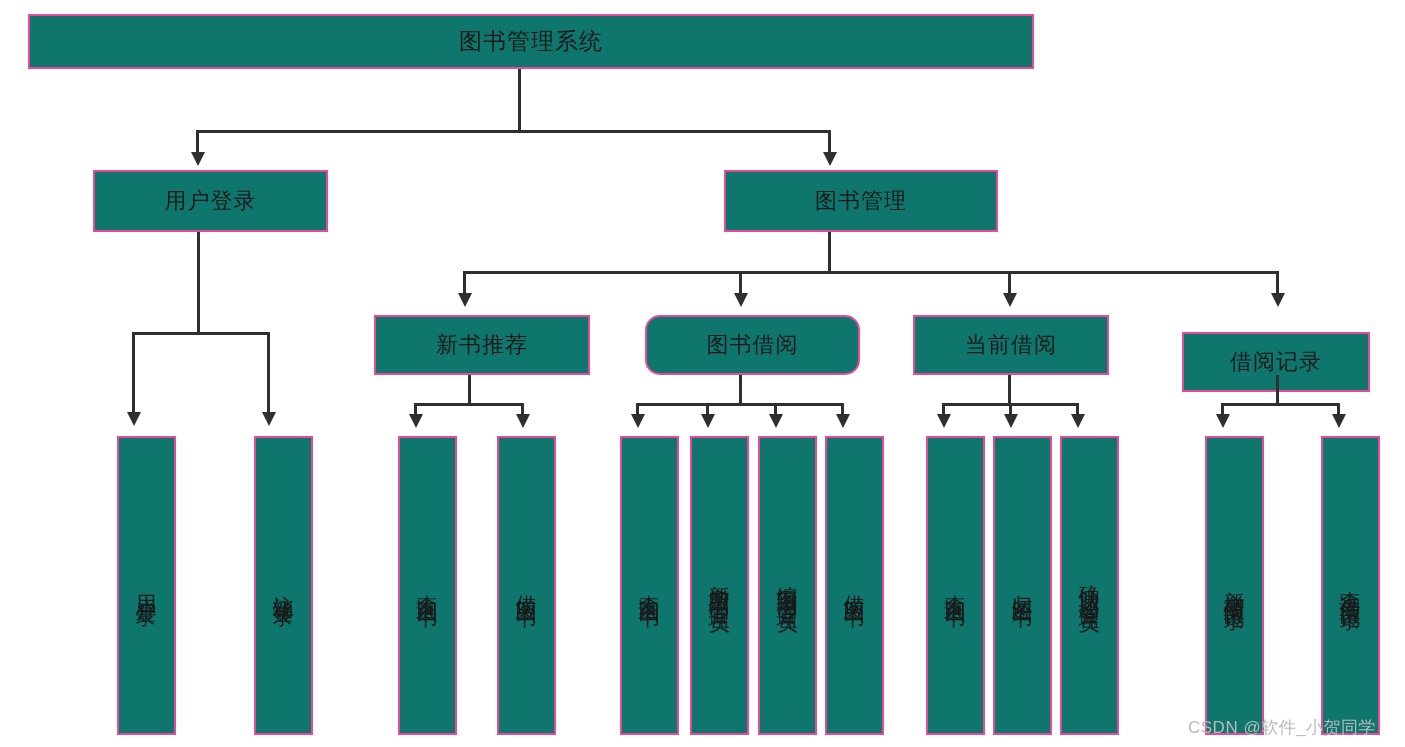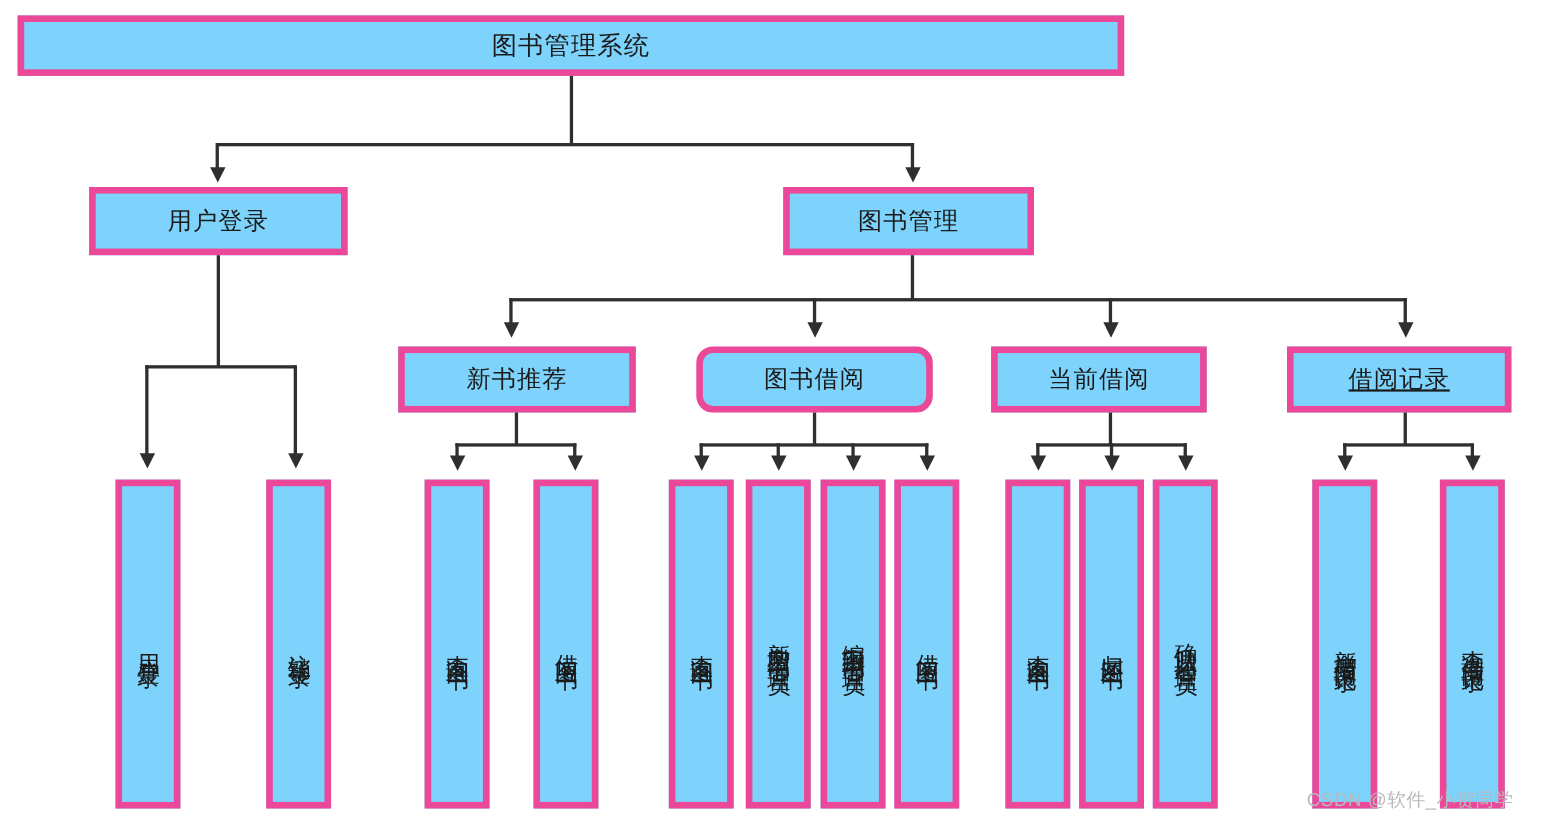--- a/index.html
+++ b/index.html
@@ -8,27 +8,28 @@
     background:#ffffff;
     font-family:"Liberation Sans","DejaVu Sans",sans-serif;
     overflow:hidden;
   }
   #stage{position:relative;width:1405px;height:747px;}
 
   
   .box{
     position:absolute;
     box-sizing:border-box;
-    background:#7dd3fc;
-    border:6px solid #ec4899;
+    background:#0f766e;
+    border:2px solid #ec4899;
     display:flex;
     align-items:center;
     justify-content:center;
     color:#1a1a1a;
     letter-spacing:1px;
+    margin-left:12px;
   }
   .box.h{                 
     font-size:22px;
   }
   .box.root{font-size:23px;}
   .box.v{                 
     font-size:21px;
     align-items:center;
     justify-content:center;
   }
@@ -73,21 +74,21 @@
   <div class="ln hl" style="left:197px;top:130px;width:634px;height:3px;"></div>
 
   <div class="ln vl" style="left:196px;top:130px;width:3px;height:25px;"></div>
   <div class="arrow" style="left:191px;top:152px;"></div>
 
   <div class="ln vl" style="left:828px;top:130px;width:3px;height:25px;"></div>
   <div class="arrow" style="left:823px;top:152px;"></div>
 
   <div class="box h" style="left:81px;top:170px;width:235px;height:62px;">用户登录</div>
 
-  <div class="box h" style="left:712px;top:170px;width:228px;height:62px;">图书管理</div>
+  <div class="box h" style="left:712px;top:170px;width:274px;height:62px;">图书管理</div>
 
   <div class="ln vl" style="left:197px;top:232px;width:3px;height:102px;"></div>
   <div class="ln hl" style="left:132px;top:332px;width:137px;height:3px;"></div>
   <div class="ln vl" style="left:132px;top:332px;width:3px;height:83px;"></div>
   <div class="arrow" style="left:127px;top:412px;"></div>
   <div class="ln vl" style="left:267px;top:332px;width:3px;height:83px;"></div>
   <div class="arrow" style="left:262px;top:412px;"></div>
 
   <div class="ln vl" style="left:828px;top:232px;width:3px;height:41px;"></div>
   <div class="ln hl" style="left:463px;top:271px;width:816px;height:3px;"></div>
@@ -96,21 +97,21 @@
   <div class="ln vl" style="left:739px;top:271px;width:3px;height:25px;"></div>
   <div class="arrow" style="left:734px;top:293px;"></div>
   <div class="ln vl" style="left:1008px;top:271px;width:3px;height:25px;"></div>
   <div class="arrow" style="left:1003px;top:293px;"></div>
   <div class="ln vl" style="left:1276px;top:271px;width:3px;height:25px;"></div>
   <div class="arrow" style="left:1271px;top:293px;"></div>
 
   <div class="box h" style="left:362px;top:315px;width:216px;height:60px;text-align:center;">新书推荐</div>
   <div class="box h" style="left:633px;top:315px;width:215px;height:60px;border-radius:15px;">图书借阅</div>
   <div class="box h" style="left:901px;top:315px;width:196px;height:60px;">当前借阅</div>
-  <div class="box h" style="left:1170px;top:315px;width:204px;height:60px;text-decoration:underline;">借阅记录</div>
+  <div class="box h" style="left:1170px;top:332px;width:188px;height:60px;">借阅记录</div>
 
   <div class="ln vl" style="left:468px;top:375px;width:3px;height:30px;"></div>
   <div class="ln hl" style="left:414px;top:403px;width:110px;height:3px;"></div>
   <div class="ln vl" style="left:414px;top:403px;width:3px;height:13px;"></div>
   <div class="arrow" style="left:409px;top:414px;"></div>
   <div class="ln vl" style="left:521px;top:403px;width:3px;height:13px;"></div>
   <div class="arrow" style="left:516px;top:414px;"></div>
 
   <div class="ln vl" style="left:739px;top:375px;width:3px;height:30px;"></div>
   <div class="ln hl" style="left:636px;top:403px;width:208px;height:3px;"></div>

